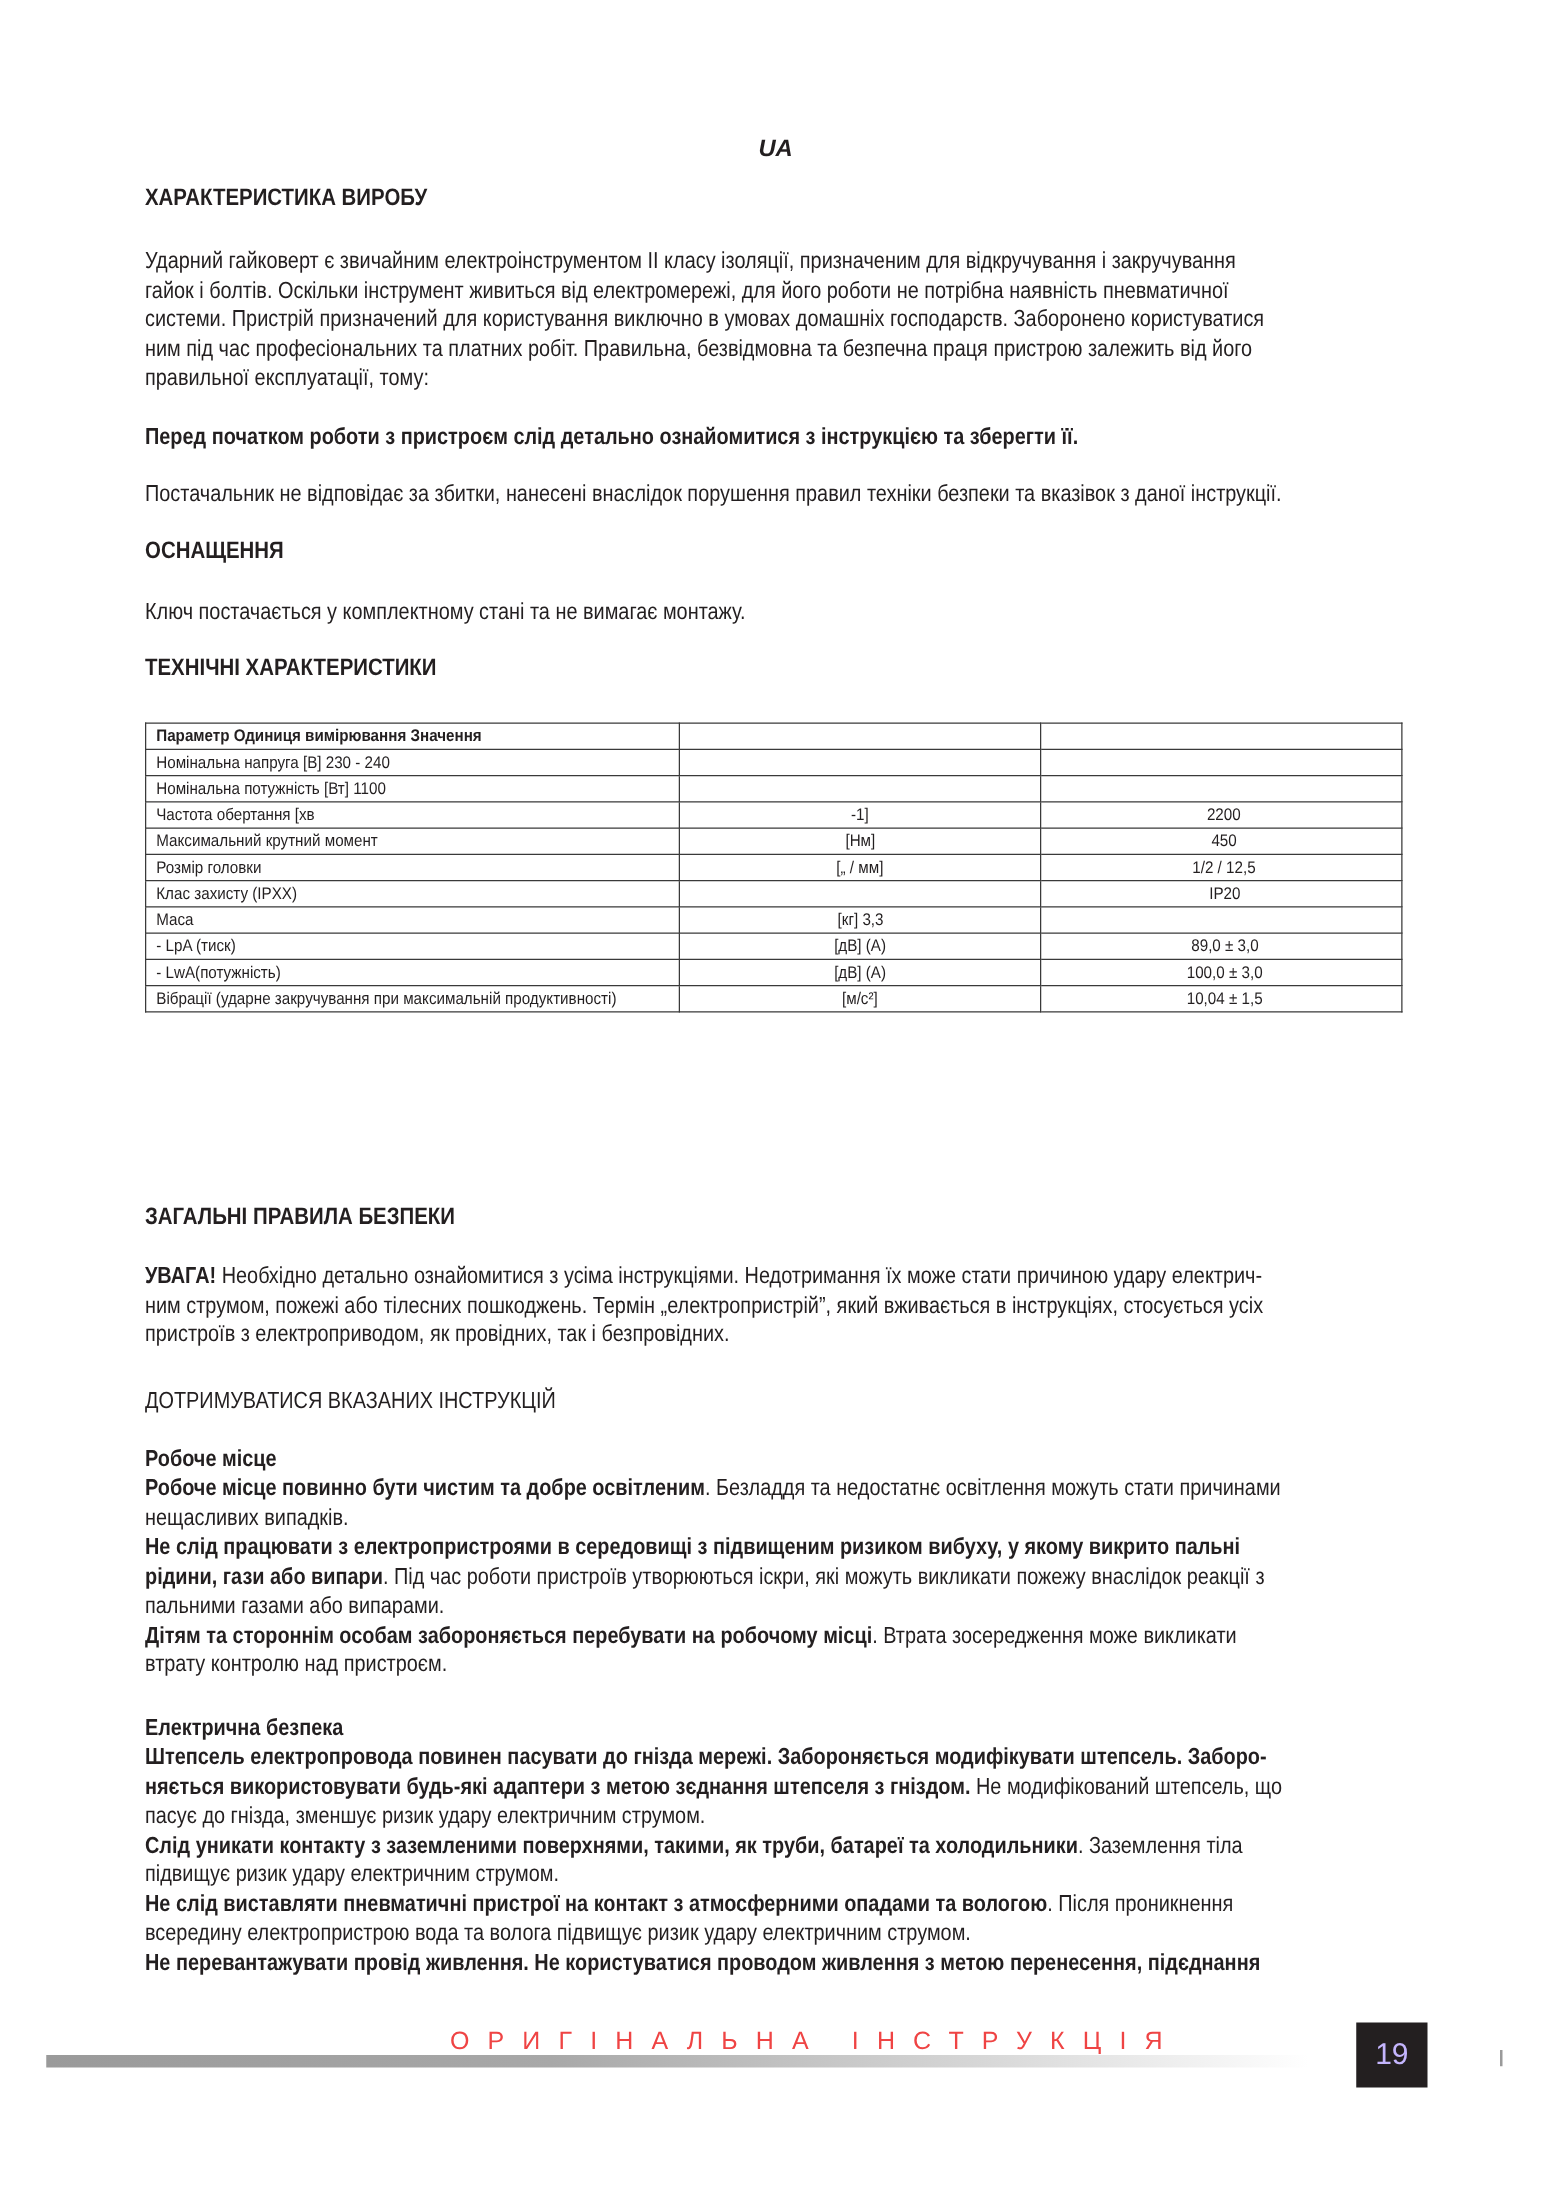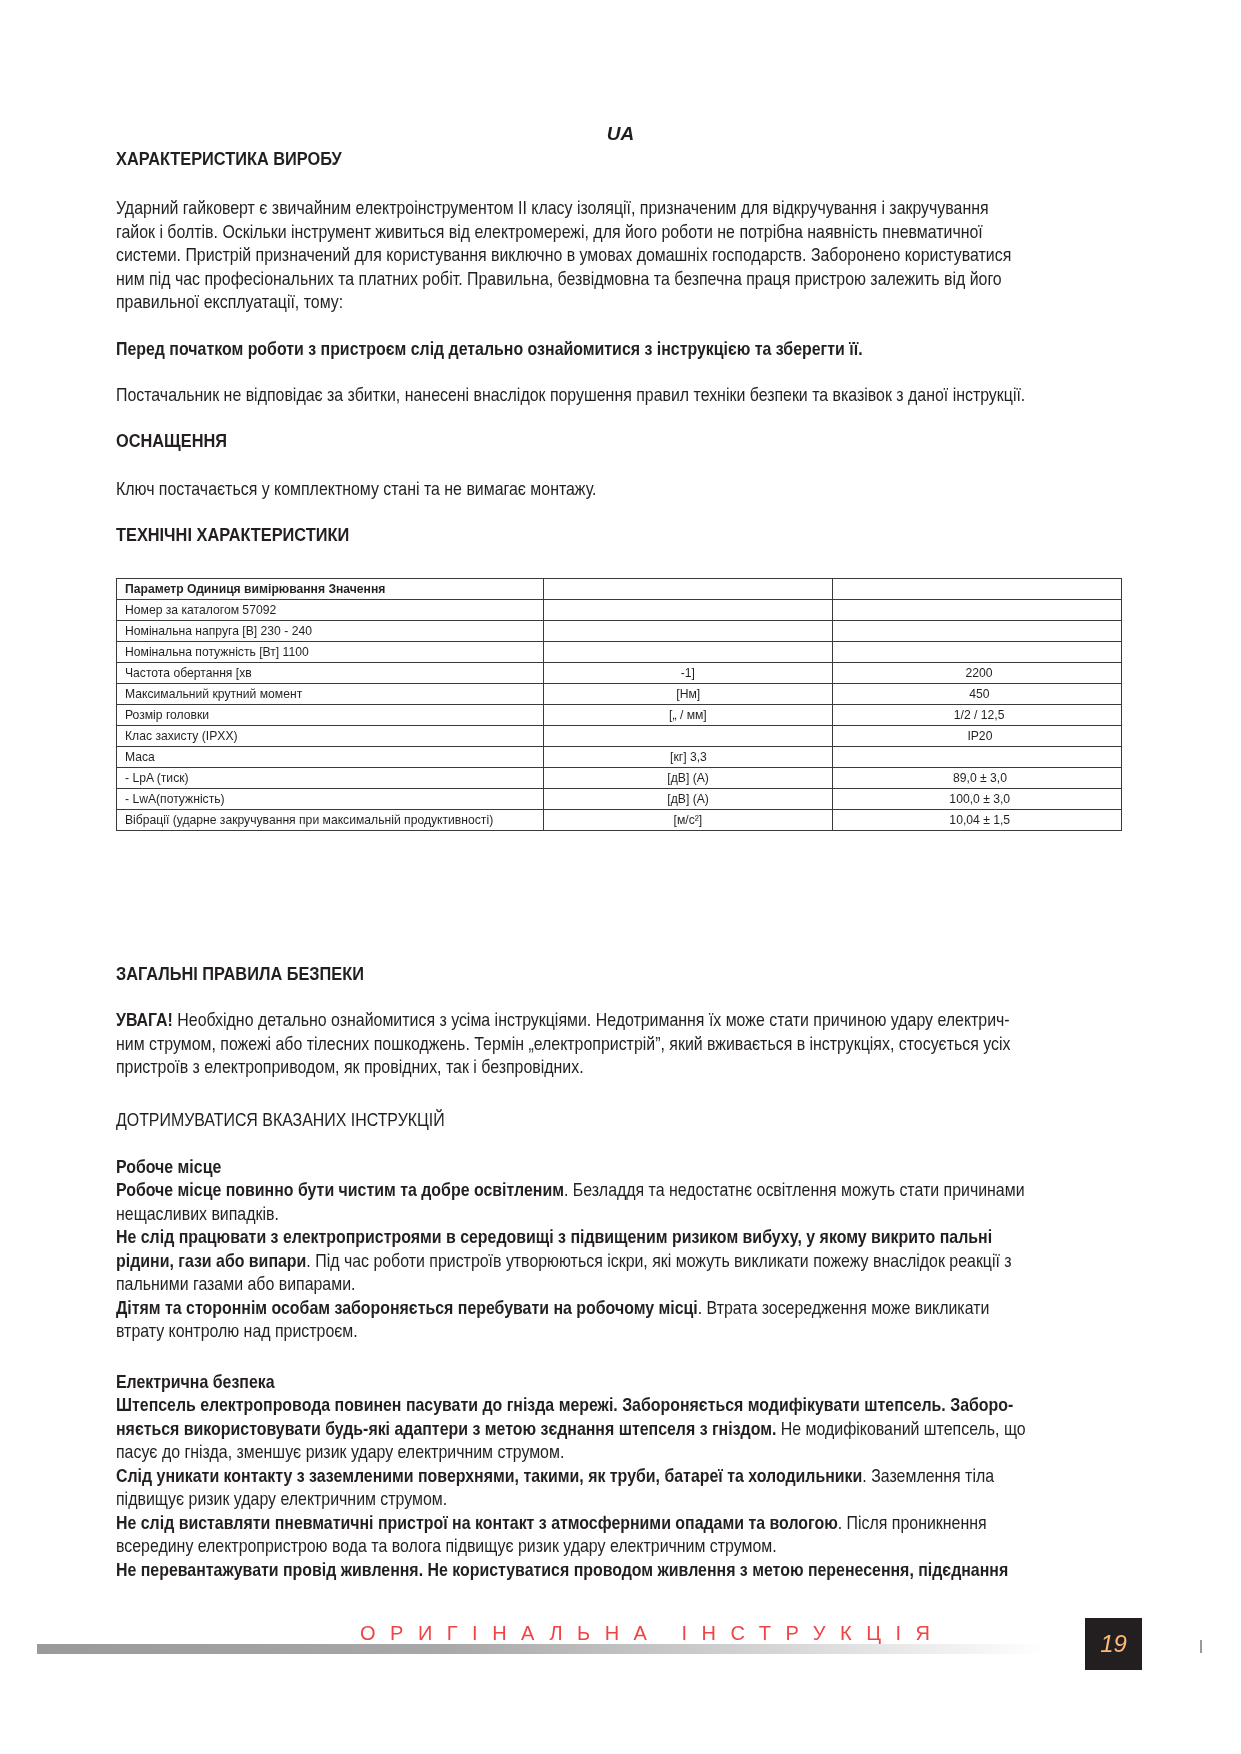--- a/index.html
+++ b/index.html
@@ -1,37 +1,37 @@
 <!DOCTYPE html>
 <html><head>
 <meta charset="utf-8">
 <style>
   html, body { margin: 0; padding: 0; background: #ffffff; }
   body { width: 1241px; height: 1754px; position: relative; overflow: hidden;
          font-family: "Liberation Sans", sans-serif; color: #231f20; }
   .narrow { transform: scaleX(0.86); transform-origin: left top; white-space: nowrap; }
-  .lang { position: absolute; top: 123px; left: 0; width: 1241px; text-align: center;
+  .lang { position: absolute; top: 109px; left: 0; width: 1241px; text-align: center;
           font-size: 19px; font-weight: bold; font-style: italic; }
   .h { position: absolute; left: 116px; font-size: 19px; font-weight: bold; letter-spacing: 0; }
   .p { position: absolute; left: 116px; width: 1178px; font-size: 18.5px; line-height: 23.5px; }
   .p b { font-weight: bold; }
   table.spec { position: absolute; left: 116px; top: 578px; width: 1006px;
                border-collapse: collapse; font-size: 13.5px; }
   table.spec td { border: 1.5px solid #3a3a3a; height: 20px; padding: 0 8px; line-height: 20px; white-space: nowrap; }
   table.spec td.c1 { width: 410px; }
   table.spec td.c2 { width: 272px; text-align: center; }
   table.spec td.c3 { text-align: center; padding-left: 13px; }
   table.spec tr.hdr td.c1 { font-weight: bold; margin-top: 16px; }
   .cell-txt { display: inline-block; transform: scaleX(0.9); transform-origin: left center; }
   .c2 .cell-txt, .c3 .cell-txt { transform-origin: center center; }
   .footer-bar { position: absolute; left: 37px; top: 1644px; width: 1010px; height: 10px;
                 background: linear-gradient(to right, #9a9a9a 0%, #a8a8a8 40%, #d8d8d8 75%, #ffffff 100%); }
   .footer-text { position: absolute; top: 1622px; left: 360px; font-size: 20px; letter-spacing: 14.5px; color: #ef4444; }
   .page-box { position: absolute; left: 1085px; top: 1618px; width: 57px; height: 52px; background: #231f20;
-              color: #fdba74; font-size: 24px; text-align: center; line-height: 52px; font-style: italic; }
+              color: #c4b5fd; font-size: 24px; text-align: center; line-height: 52px; }
   .tick { position: absolute; left: 1200px; top: 1640px; width: 2px; height: 13px; background: #9a9a9a; }
 </style>
 </head>
 <body>
 
 <div class="lang">UA</div>
 
 <div class="h narrow" style="top:148px;">ХАРАКТЕРИСТИКА ВИРОБУ</div>
 <div class="p narrow" style="top:196px;">
   <div>Ударний гайковерт є звичайним електроінструментом II класу ізоляції, призначеним для відкручування і закручування</div>
@@ -45,25 +45,20 @@
 
 <div class="h narrow" style="top:430px;">ОСНАЩЕННЯ</div>
 <div class="p narrow" style="top:477px;">Ключ постачається у комплектному стані та не вимагає монтажу.</div>
 
 <div class="h narrow" style="top:524px;">ТЕХНІЧНІ ХАРАКТЕРИСТИКИ</div>
 
 <table class="spec">
   <tbody>
       <tr class="hdr">
     <td class="c1"><span class="cell-txt">Параметр Одиниця вимірювання Значення</span></td>
-    <td class="c2"><span class="cell-txt"></span></td>
-    <td class="c3"><span class="cell-txt"></span></td>
-  </tr>
-  <tr>
-    <td class="c1"><span class="cell-txt">Номер за каталогом 57092</span></td>
     <td class="c2"><span class="cell-txt"></span></td>
     <td class="c3"><span class="cell-txt"></span></td>
   </tr>
   <tr>
     <td class="c1"><span class="cell-txt">Номінальна напруга [В] 230 - 240</span></td>
     <td class="c2"><span class="cell-txt"></span></td>
     <td class="c3"><span class="cell-txt"></span></td>
   </tr>
   <tr>
     <td class="c1"><span class="cell-txt">Номінальна потужність [Вт] 1100</span></td>

